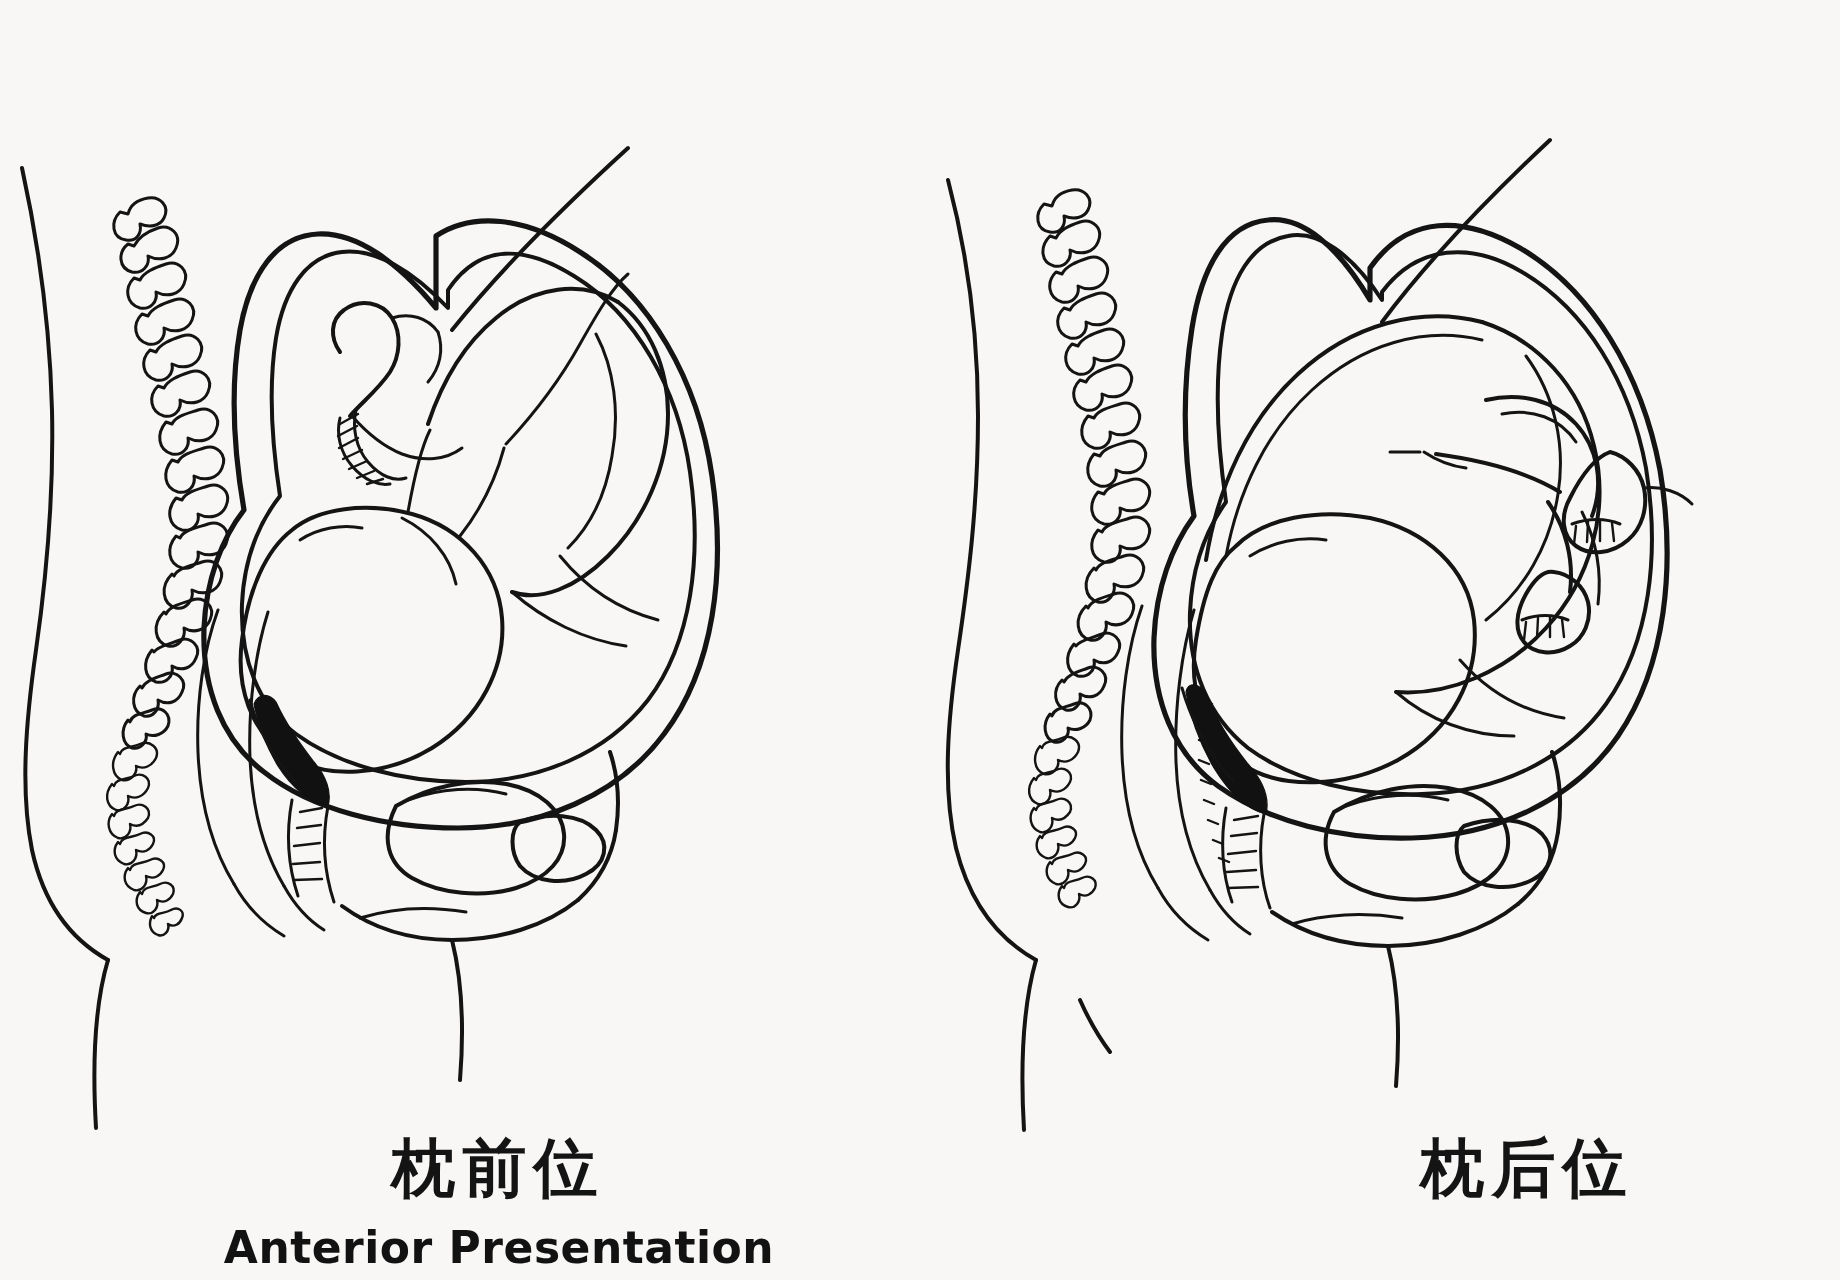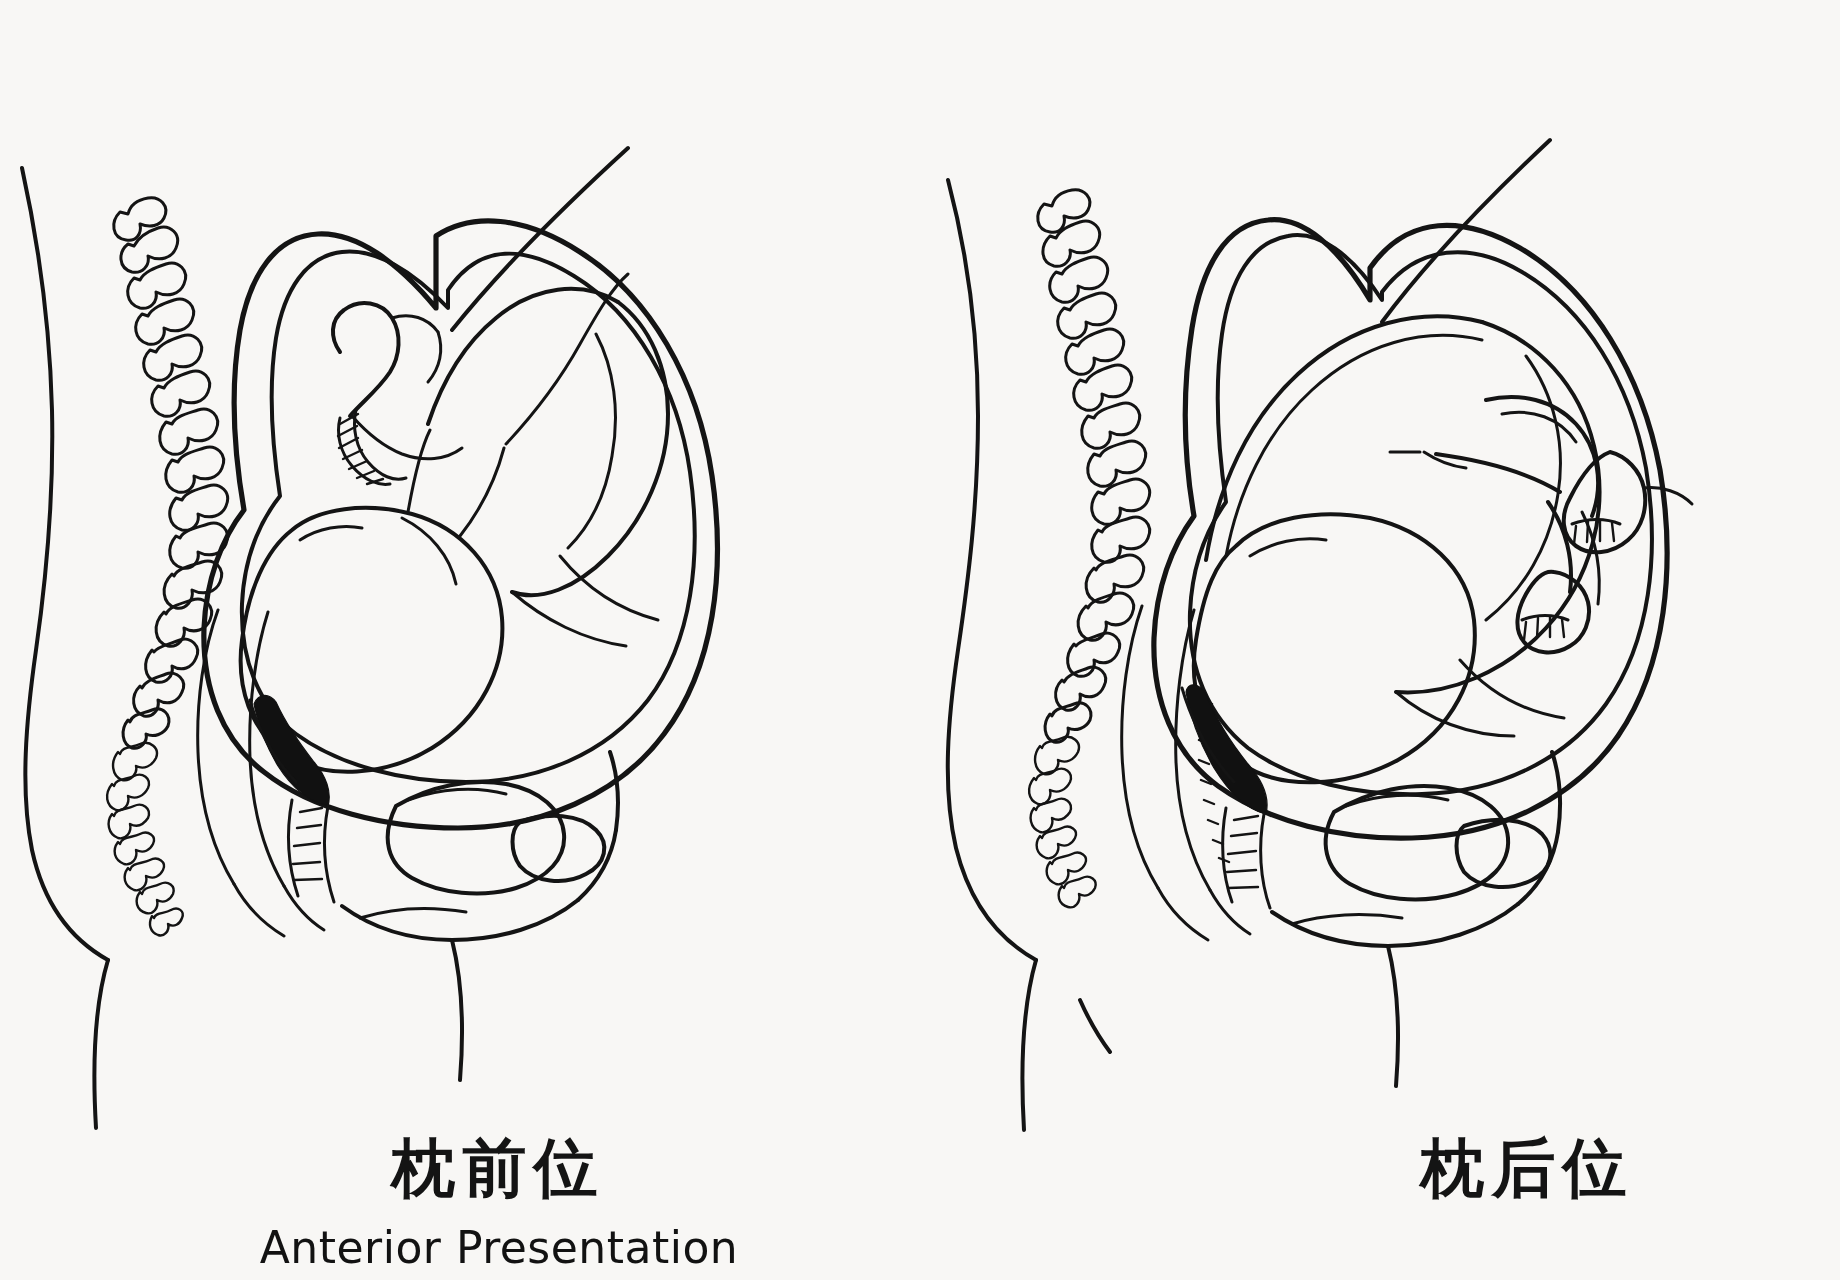--- a/index.html
+++ b/index.html
@@ -60,21 +60,21 @@
     font-size: 64px;
     font-weight: 700;
     letter-spacing: 7px;
     color: #141414;
     line-height: 1.0;
     white-space: nowrap;
   }
   .caption-en {
     font-family: "DejaVu Sans", sans-serif;
     font-size: 44px;
-    font-weight: 400;
+    font-weight: 700;
     letter-spacing: 0.5px;
     color: #121212;
     line-height: 1.0;
     margin-top: 26px;
     white-space: nowrap;
   }
   #caption-left  { top: 1136px; }
   #caption-right { top: 1136px; }
   #caption-left .caption-cn  { padding-left: 12px; }
   #caption-right .caption-cn { padding-left: 230px; }

